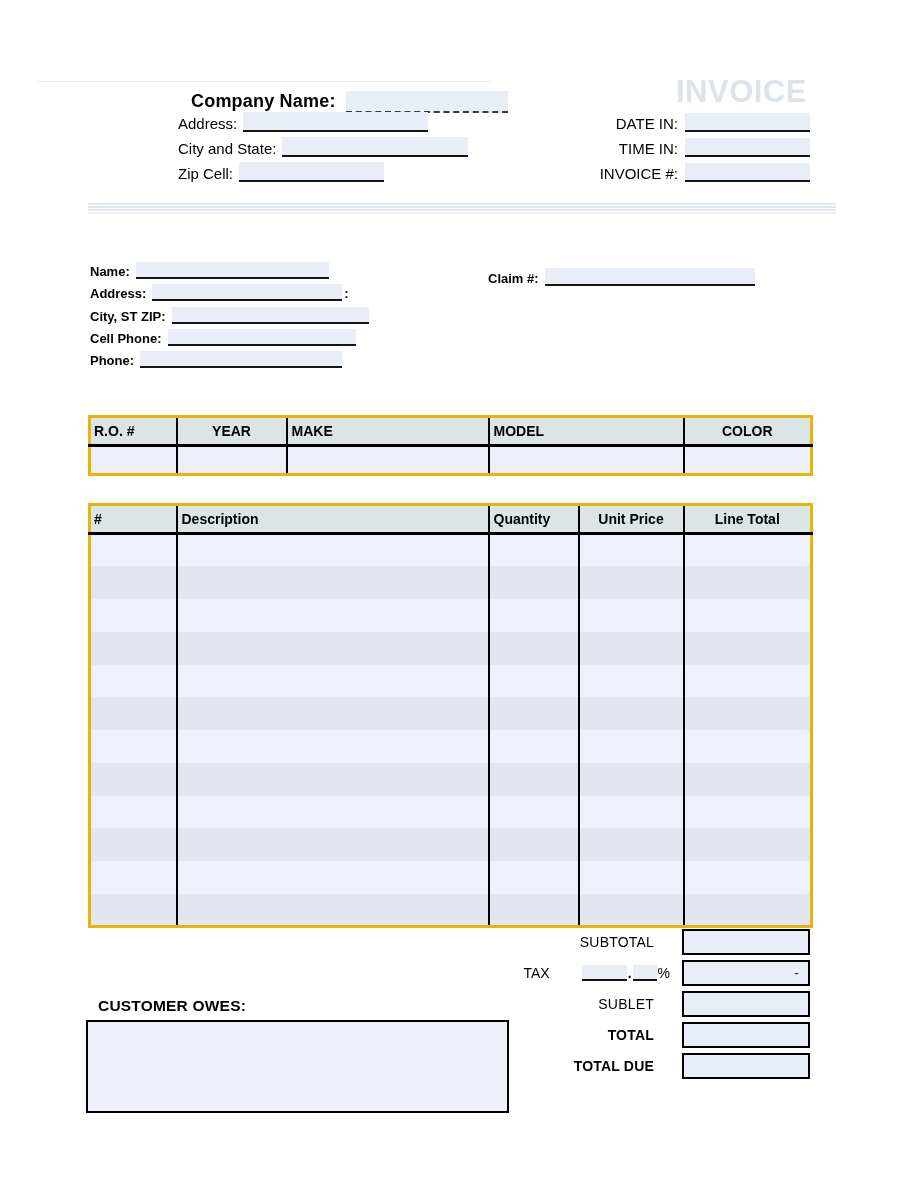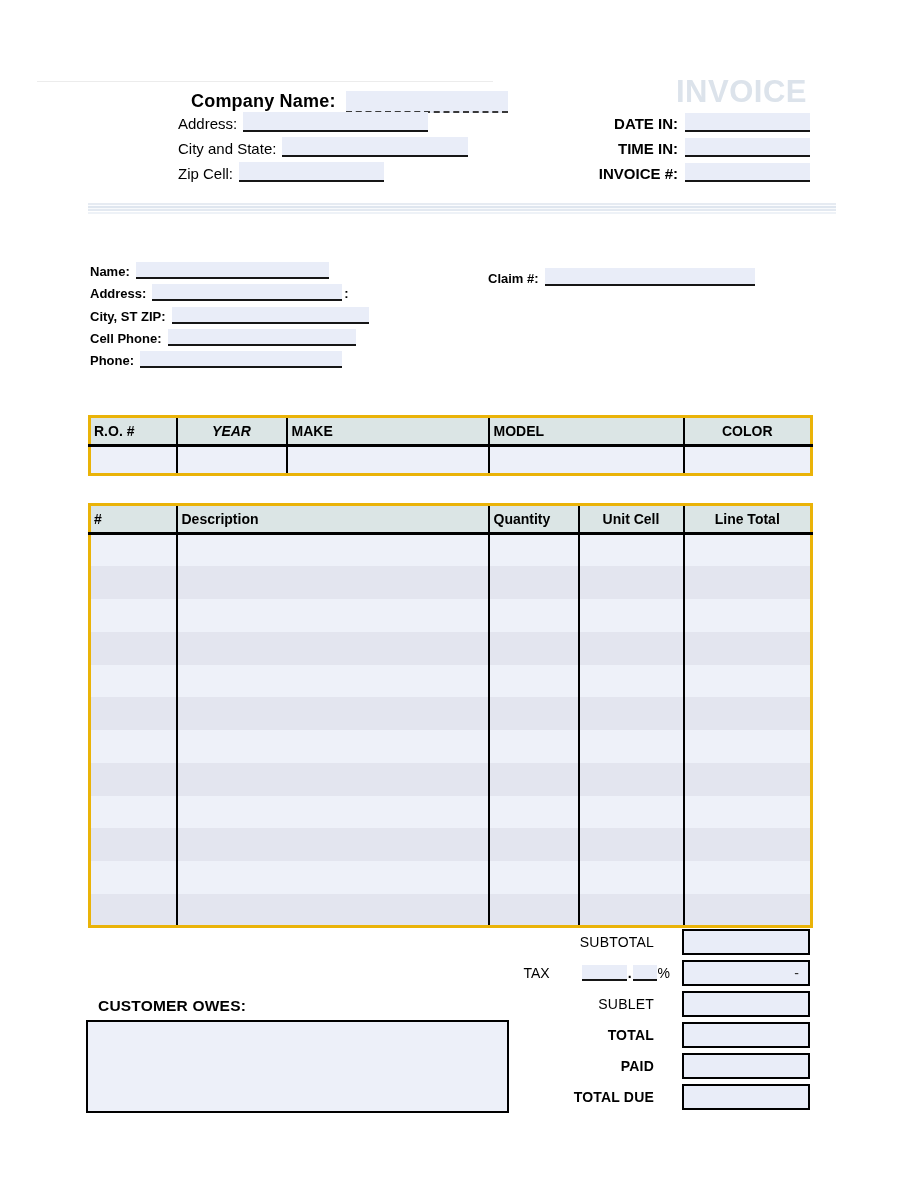--- a/index.html
+++ b/index.html
@@ -39,21 +39,21 @@
   .addr-row { display: flex; align-items: flex-end; height: 20px; margin-bottom: 5px; }
   .addr-row .lbl { padding-bottom: 0px; }
   .addr-row .field { margin-left: 6px; }
   .f-address { width: 185px; }
   .f-citystate { width: 186px; }
   .f-zip { width: 145px; }
 
   
   .date-rows { position: absolute; left: 553px; top: 112px; }
   .date-row { display: flex; align-items: flex-end; height: 20px; margin-bottom: 5px; }
-  .date-label { width: 125px; text-align: right; font-size: 15px; font-weight: 700; }
+  .date-label { width: 125px; text-align: right; font-size: 15px; font-weight: 400; }
   .date-field { width: 125px; height: 19px; margin-left: 7px; }
 
   
   .divider {
     position: absolute; left: 88px; top: 203px; width: 748px; height: 11px;
     background: linear-gradient(to bottom,
       #e6ebf2 0 2px, #fbfcfe 2px 3px,
       #dfe6ef 3px 5px, #f7f9fb 5px 6px,
       #e3e9f1 6px 8px, #ffffff 8px 9px,
       #eef2f7 9px 11px);
@@ -86,21 +86,21 @@
   th {
     background: #dbe5e5;
     border: 2px solid #000;
     border-bottom: 3px solid #000;
     font-size: 14px; font-weight: 700;
     padding: 5px 4px;
     height: 29px;
   }
   .vehicle-table td { background: #edf0f9; border: 2px solid #000; height: 29px; }
   .vehicle-table th:nth-child(1) { text-align: left; padding-left: 3px; }
-  .vehicle-table th:nth-child(2) { text-align: center; font-style: italic; }
+  .vehicle-table th:nth-child(2) { text-align: center; }
   .vehicle-table th:nth-child(3) { text-align: left; padding-left: 4px; }
   .vehicle-table th:nth-child(4) { text-align: left; padding-left: 4px; }
   .vehicle-table th:nth-child(5) { text-align: center; }
   .items-table th:nth-child(1) { text-align: left; padding-left: 3px; }
   .items-table th:nth-child(2) { text-align: left; padding-left: 4px; }
   .items-table th:nth-child(3) { text-align: left; padding-left: 4px; }
   .items-table th:nth-child(4) { text-align: center; }
   .items-table th:nth-child(5) { text-align: center; }
   .items-table tbody td { border-left: 2px solid #000; border-right: 2px solid #000; height: 32.75px; }
   .items-table tbody tr:nth-child(odd)  td { background: #eef1f9; }
@@ -239,21 +239,21 @@
         <col style="width:312px">
         <col style="width:90px">
         <col style="width:105px">
         <col style="width:128px">
       </colgroup>
     <thead>
       <tr>
         <th>#</th>
         <th>Description</th>
         <th>Quantity</th>
-        <th>Unit Cell</th>
+        <th>Unit Price</th>
         <th>Line Total</th>
       </tr>
     </thead>
     <tbody>
         <tr>
           <td></td>
           <td></td>
           <td></td>
           <td></td>
           <td></td>
@@ -355,24 +355,20 @@
     </div>
     <div class="totals-row">
       <span class="totals-label">SUBLET</span>
       <div class="totals-box"></div>
     </div>
     <div class="totals-row">
       <span class="totals-label bold">TOTAL</span>
       <div class="totals-box"></div>
     </div>
     <div class="totals-row">
-      <span class="totals-label bold">PAID</span>
-      <div class="totals-box"></div>
-    </div>
-    <div class="totals-row">
       <span class="totals-label bold">TOTAL DUE</span>
       <div class="totals-box"></div>
     </div>
   </div>
 
   <div class="owes-label">CUSTOMER OWES:</div>
   <div class="owes-box"></div>
 
 </div>
 

